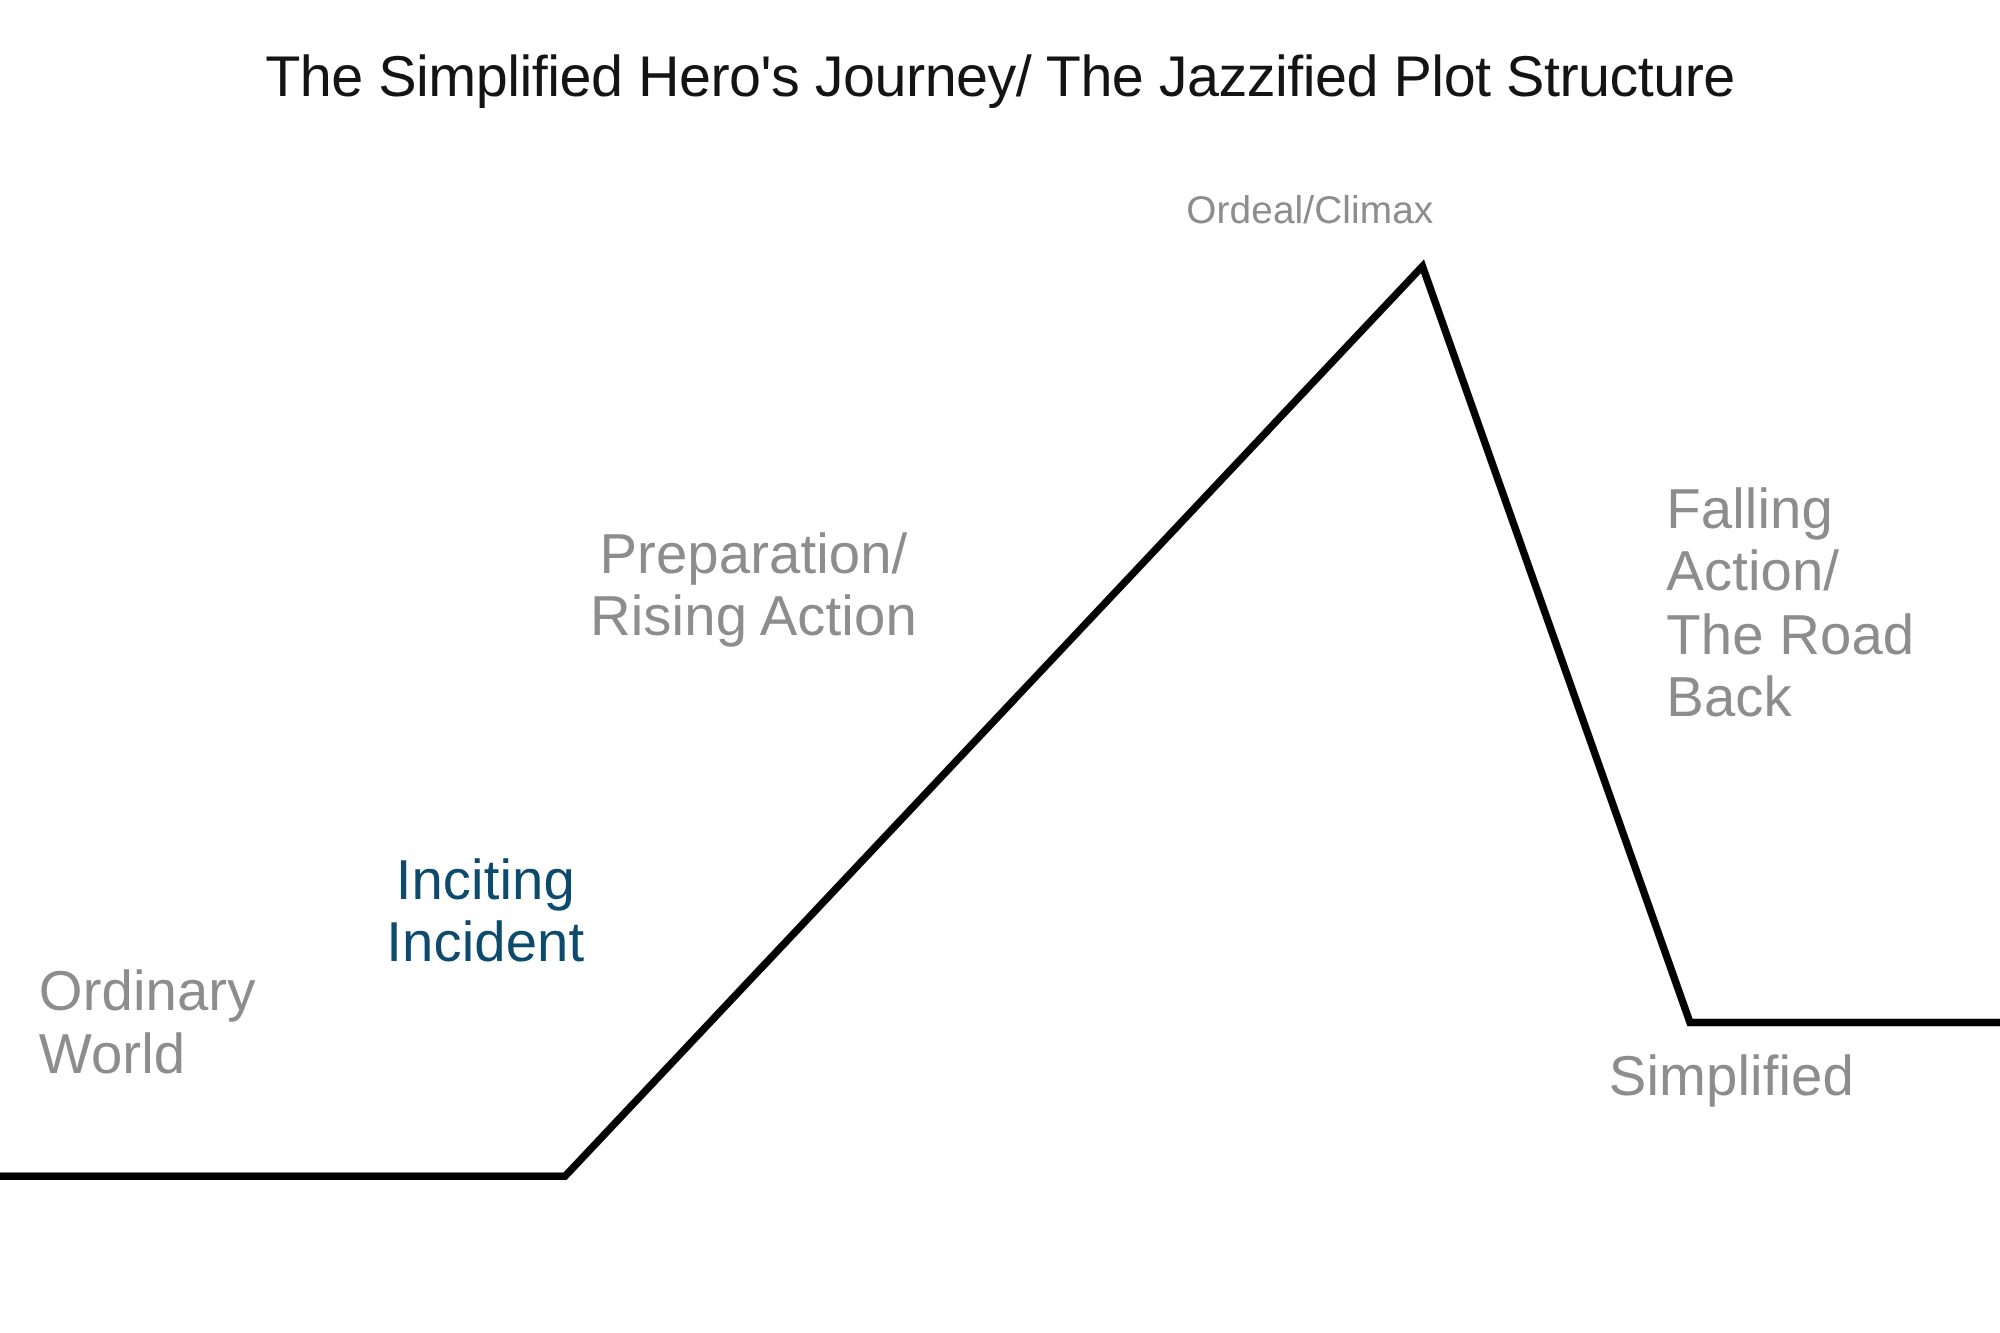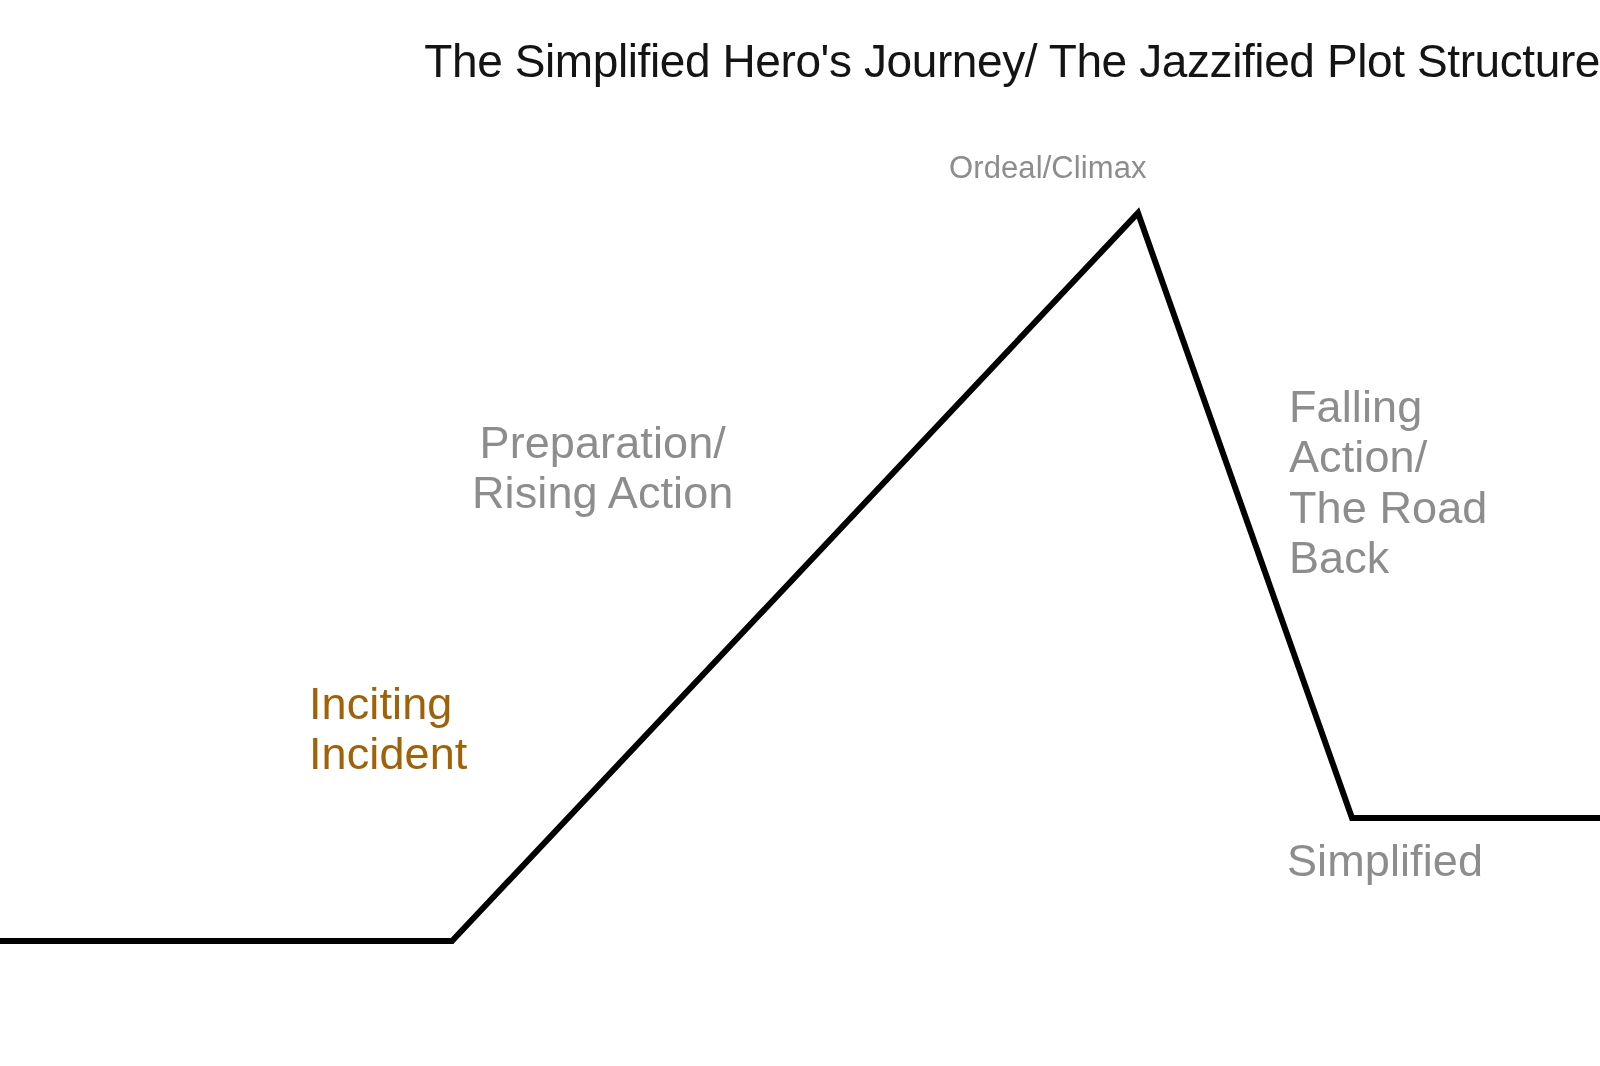--- a/index.html
+++ b/index.html
@@ -16,21 +16,21 @@
     width: 1600px;
     height: 1066px;
     background: #ffffff;
     overflow: hidden;
   }
   #diagram-title {
     position: absolute;
     left: 0;
     top: 34px;
     width: 1600px;
-    text-align: right;
+    text-align: center;
     font-family: "Liberation Sans", sans-serif;
     font-size: 46px;
     font-weight: 400;
     color: #141414;
     letter-spacing: -0.4px;
     white-space: nowrap;
   }
   #plot-line-svg {
     position: absolute;
     left: 0;
@@ -82,29 +82,31 @@
 <body>
 
 <div id="canvas" style="background: rgb(255, 255, 255);">
 
   <div id="diagram-title" style="color: rgb(20, 20, 20);">The Simplified Hero's Journey/ The Jazzified Plot Structure</div>
 
   <svg id="plot-line-svg" viewBox="0 0 1600 1066">
     <polyline id="plot-polyline" fill="none" stroke="#000000" stroke-width="6" stroke-linecap="butt" stroke-linejoin="miter" points="0,941 452,941 1138,213 1352,818 1600,818"></polyline>
   </svg>
 
+  <div class="stage-label" id="label-ordinary-world" style="color: rgb(141, 141, 141);">Ordinary
+World</div>
 
-  <div class="stage-label" id="label-inciting-incident" style="color: #a16207;">Inciting
+  <div class="stage-label" id="label-inciting-incident" style="color: #0c4a6e; text-align: center;">Inciting
 Incident</div>
 
   <div class="stage-label" id="label-preparation-rising-action" style="color: rgb(141, 141, 141); text-align: center;">Preparation/
 Rising Action</div>
 
   <div class="stage-label" id="label-ordeal-climax" style="color: rgb(141, 141, 141);">Ordeal/Climax</div>
 
-  <div class="stage-label" id="label-falling-action-road-back" style="color: rgb(141, 141, 141);">Falling
+  <div class="stage-label" id="label-falling-action-road-back" style="color: rgb(141, 141, 141); margin-left: 44px;">Falling
 Action/
 The Road
 Back</div>
 
   <div class="stage-label" id="label-resolution" style="color: rgb(141, 141, 141);">Simplified</div>
 
 </div>
 
 </body></html>

